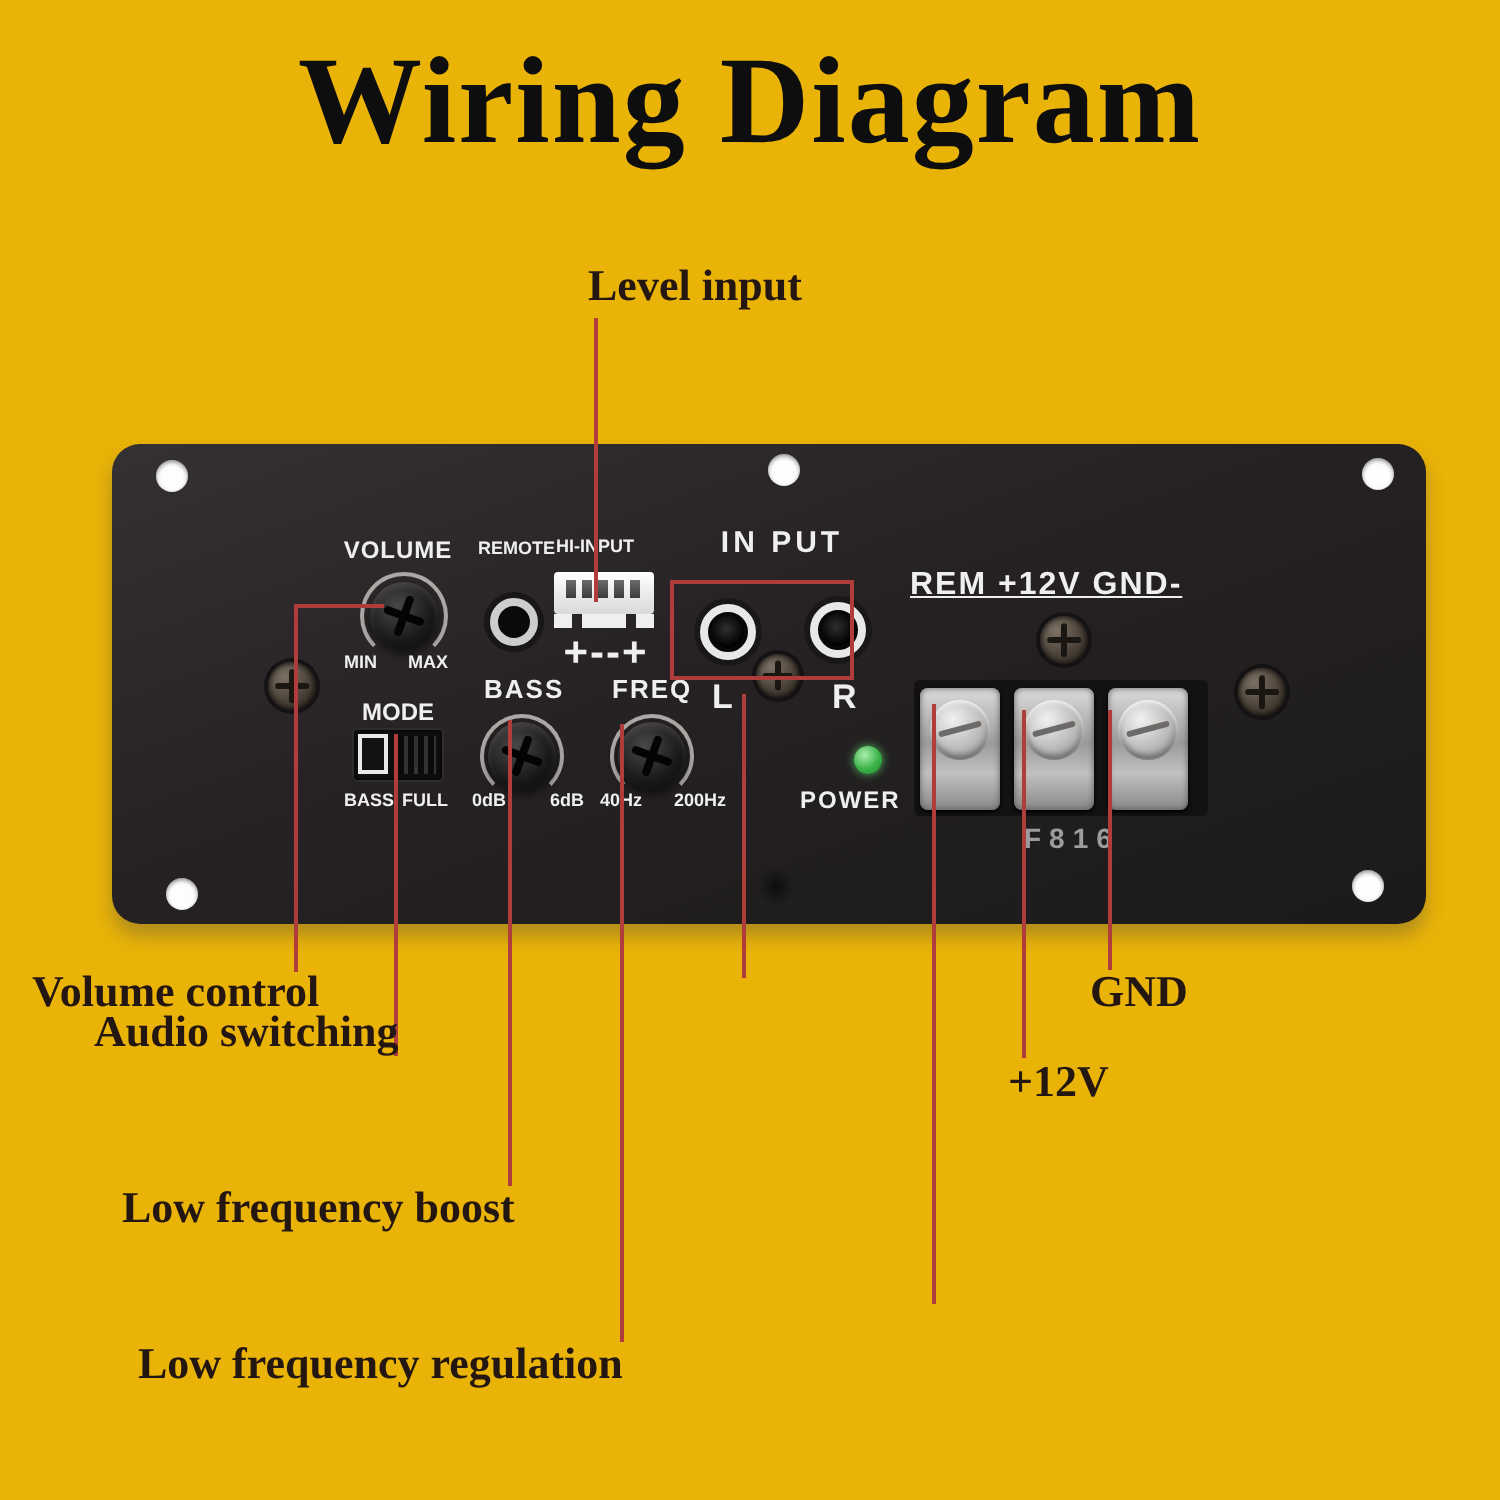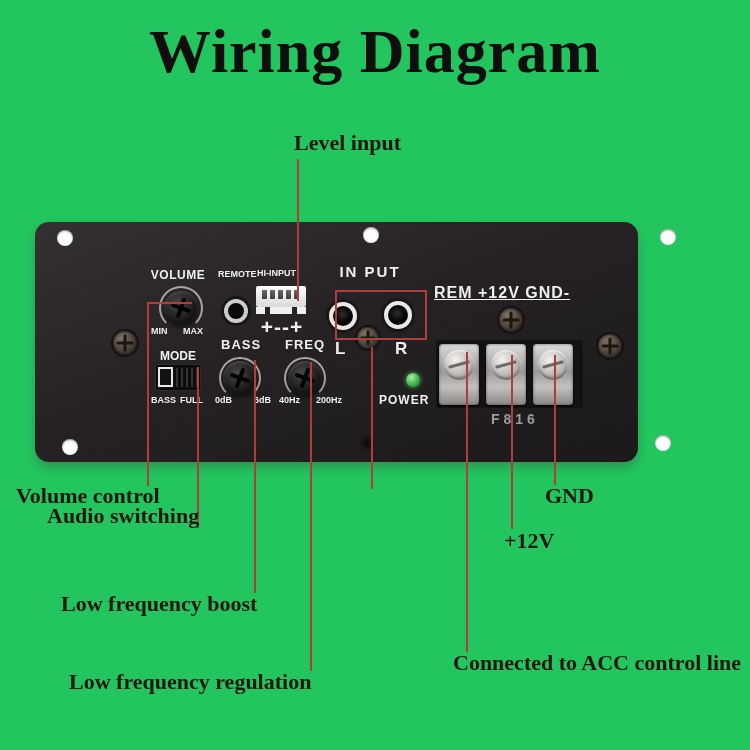--- a/index.html
+++ b/index.html
@@ -1,29 +1,29 @@
 <!DOCTYPE html>
 <html><head>
 <meta charset="utf-8">
 <style>
   html,body{margin:0;padding:0;background:#ffffff;}
-  .page{position:relative;width:750px;height:750px;background:#22c55e;overflow:hidden;
+  .page{position:relative;width:750px;height:750px;background:#eab308;overflow:hidden;
         font-family:"Liberation Serif",serif;}
   
   .title{position:absolute;top:16px;left:0;width:100%;text-align:center;
          font-size:62px;font-weight:bold;color:#0e0e0e;letter-spacing:1px;}
   .ann{position:absolute;font-weight:bold;font-size:22px;color:#241712;white-space:nowrap;z-index:6;}
   .bl{position:absolute;color:#efefef;font-family:"Liberation Sans",sans-serif;
       font-weight:bold;white-space:nowrap;z-index:3;}
   
   .rline{position:absolute;background:#b13c3c;width:2px;z-index:5;}
   .rline.h{height:2px;}
   .redrect{position:absolute;border:2px solid #b13c3c;box-sizing:border-box;z-index:5;}
   
-  .board{position:absolute;left:35px;top:222px;width:603px;height:240px;border-radius:14px;
+  .board{position:absolute;left:56px;top:222px;width:657px;height:240px;border-radius:14px;
          background:linear-gradient(160deg,#353132 0%,#262223 45%,#1b1919 100%);
          box-shadow:0 6px 9px rgba(70,70,70,.35);z-index:1;}
   .hole{position:absolute;width:16px;height:16px;border-radius:50%;background:#fdfdfd;
         box-shadow:inset 0 1px 2px rgba(0,0,0,.45);}
   .pscrew{position:absolute;width:24px;height:24px;border-radius:50%;
           background:radial-gradient(circle at 35% 30%,#7d7165,#4a4138 55%,#27211b);
           box-shadow:0 0 0 2px #141213,inset 0 0 3px #000;}
   .pscrew::before,.pscrew::after{content:"";position:absolute;left:50%;top:50%;background:#1a1611;border-radius:2px;}
   .pscrew::before{width:70%;height:3px;transform:translate(-50%,-50%);}
   .pscrew::after{width:3px;height:70%;transform:translate(-50%,-50%);}
@@ -161,15 +161,14 @@
   <div class="rline" style="left:511px;top:355px;height:174px;"></div>
   <div class="rline" style="left:554px;top:355px;height:130px;"></div>
   <div class="redrect" style="left:335px;top:290px;width:92px;height:50px;"></div>
 
   <div class="ann" style="left:16px;top:483px;">Volume control</div>
   <div class="ann" style="left:47px;top:503px;">Audio switching</div>
   <div class="ann" style="left:61px;top:591px;">Low frequency boost</div>
   <div class="ann" style="left:69px;top:669px;">Low frequency regulation</div>
   <div class="ann" style="left:545px;top:483px;">GND</div>
   <div class="ann" style="left:504px;top:528px;">+12V</div>
-  <div class="ann" style="left:453px;top:650px;">Connected to ACC control line</div>
 
 </div>
 
 </body></html>

